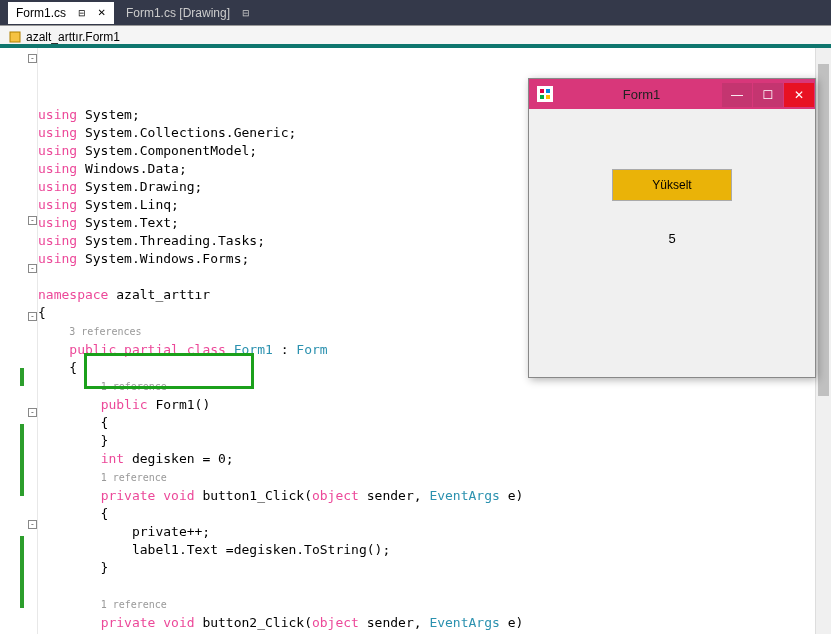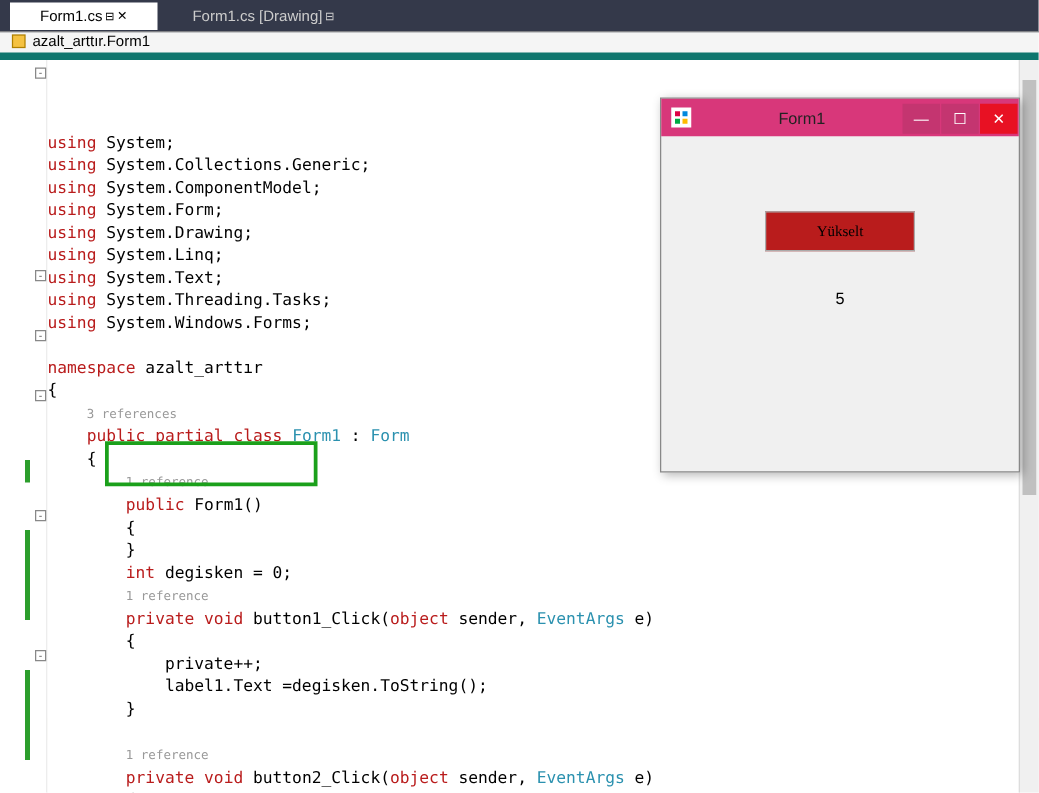--- a/index.html
+++ b/index.html
@@ -1,50 +1,50 @@
 <!DOCTYPE html>
 <html><head>
 <meta charset="utf-8">
 <style>
 * { margin: 0; padding: 0; box-sizing: border-box; }
 body { width: 831px; height: 634px; font-family: Consolas, monospace; font-size: 13px; background: #fff; overflow: hidden; }
 
 .tabs { background: #34394a; height: 26px; display: flex; align-items: center; padding-left: 8px; border-bottom: 1px solid #999; }
-.tab { display: flex; align-items: center; height: 22px; padding: 0 24px; margin-right: 4px; color: #ccc; font-size: 12px; font-family: 'Segoe UI', sans-serif; gap: 2px; }
+.tab { display: flex; align-items: center; height: 22px; padding: 0 8px; margin-right: 4px; color: #ccc; font-size: 12px; font-family: 'Segoe UI', sans-serif; gap: 12px; }
 .tab.active { background: #fff; color: #000; }
 .tab-pin { font-size: 9px; }
 .tab-close { font-size: 10px; }
 
-.breadcrumb { background: #f5f5f5; border-bottom: 6px solid #0f766e; height: 22px; display: flex; align-items: flex-start; padding-left: 8px; font-family: 'Segoe UI', sans-serif; font-size: 12px; }
+.breadcrumb { background: #f5f5f5; border-bottom: 4px solid #0f766e; height: 22px; display: flex; align-items: flex-end; padding-left: 8px; font-family: 'Segoe UI', sans-serif; font-size: 12px; }
 .breadcrumb-icon { width: 14px; height: 14px; margin-right: 4px; display: inline-flex; align-items: center; justify-content: center; }
 
 .editor-wrap { position: relative; display: flex; }
 .gutter { width: 38px; background: #fff; border-right: 1px solid #e8e8e8; position: relative; }
 .code { flex: 1; background: #fff; font-family: Consolas, monospace; font-size: 13px; line-height: 18px; padding-top: 4px; white-space: pre; position: relative; }
 
 .fold { position: absolute; left: 28px; width: 9px; height: 9px; border: 1px solid #888; background: #fff; font-size: 8px; text-align: center; line-height: 7px; color: #555; }
 .greenbar { position: absolute; left: 20px; width: 4px; background: #2c9e2c; }
 
-.kw { color: #b91c1c; }
+.kw { color: #ec4899; }
 .cls { color: #2b91af; }
 .ref { color: #999; font-size: 10px; }
 
 .highlight-box { position: absolute; border: 3px solid #1ba01b; }
 .highlight-line { position: absolute; background: #f0f0d0; height: 18px; left: 0; right: 0; z-index: -1; }
 
 
 .winform { position: absolute; top: 78px; left: 528px; width: 288px; height: 300px; border: 1px solid #888; box-shadow: 2px 2px 8px rgba(0,0,0,0.3); background: #f0f0f0; font-family: 'Segoe UI', sans-serif; }
 .winform-title { height: 30px; background: #d8377a; color: #fff; display: flex; align-items: center; padding-left: 8px; }
 .winform-title-icon { width: 16px; height: 16px; margin-right: 8px; background: #fff; display: inline-flex; align-items: center; justify-content: center; font-size: 9px; }
 .winform-title-text { flex: 1; text-align: center; color: #222; font-size: 13px; }
 .winform-controls { display: flex; }
 .winform-btn { width: 30px; height: 24px; background: #c43570; color: #fff; display: flex; align-items: center; justify-content: center; font-size: 12px; margin-top: 1px; margin-right: 1px; }
 .winform-btn.close { background: #e81123; }
 .winform-body { padding: 20px; }
-.wf-button { display: block; width: 120px; height: 32px; margin: 0 auto 12px; background: #b91c1c; border: 1px solid #aaa; font-size: 12px; font-family: Liberation Serif, serif; }
+.wf-button { display: block; width: 120px; height: 32px; margin: 0 auto 12px; background: #eab308; border: 1px solid #aaa; font-size: 12px; }
 .wf-label { text-align: center; margin-top: 30px; font-size: 13px; }
 
 .scrollbar { position: absolute; right: 0; top: 48px; bottom: 0; width: 16px; background: #f0f0f0; border-left: 1px solid #ddd; }
 .scrollbar-track { position: absolute; top: 16px; bottom: 16px; left: 2px; right: 2px; }
 .scrollbar-thumb { background: #c0c0c0; height: 60%; width: 100%; }
 </style>
 </head>
 <body>
 
 <div class="tabs">
@@ -79,21 +79,21 @@
     <div class="greenbar" style="top:320px;height:18px"></div>
     <div class="greenbar" style="top:376px;height:72px"></div>
     <div class="greenbar" style="top:488px;height:72px"></div>
   </div>
   <div class="code">
 <div class="highlight-line" style="top:526px"></div>
 <div class="highlight-box" style="top:305px;left:46px;width:170px;height:36px"></div>
 <span class="kw">using</span> <span>System</span>;
 <span class="kw">using</span> <span>System.Collections.Generic</span>;
 <span class="kw">using</span> <span>System.ComponentModel</span>;
-<span class="kw">using</span> <span>System.Form</span>;
+<span class="kw">using</span> <span>Windows.Data</span>;
 <span class="kw">using</span> <span>System.Drawing</span>;
 <span class="kw">using</span> <span>System.Linq</span>;
 <span class="kw">using</span> <span>System.Text</span>;
 <span class="kw">using</span> <span>System.Threading.Tasks</span>;
 <span class="kw">using</span> <span>System.Windows.Forms</span>;
 
 <span class="kw">namespace</span> <span>azalt_arttır</span>
 {
     <span class="ref">3 references</span>
     <span class="kw">public</span> <span class="kw">partial</span> <span class="kw">class</span> <span class="cls">Form1</span> : <span class="cls">Form</span>

